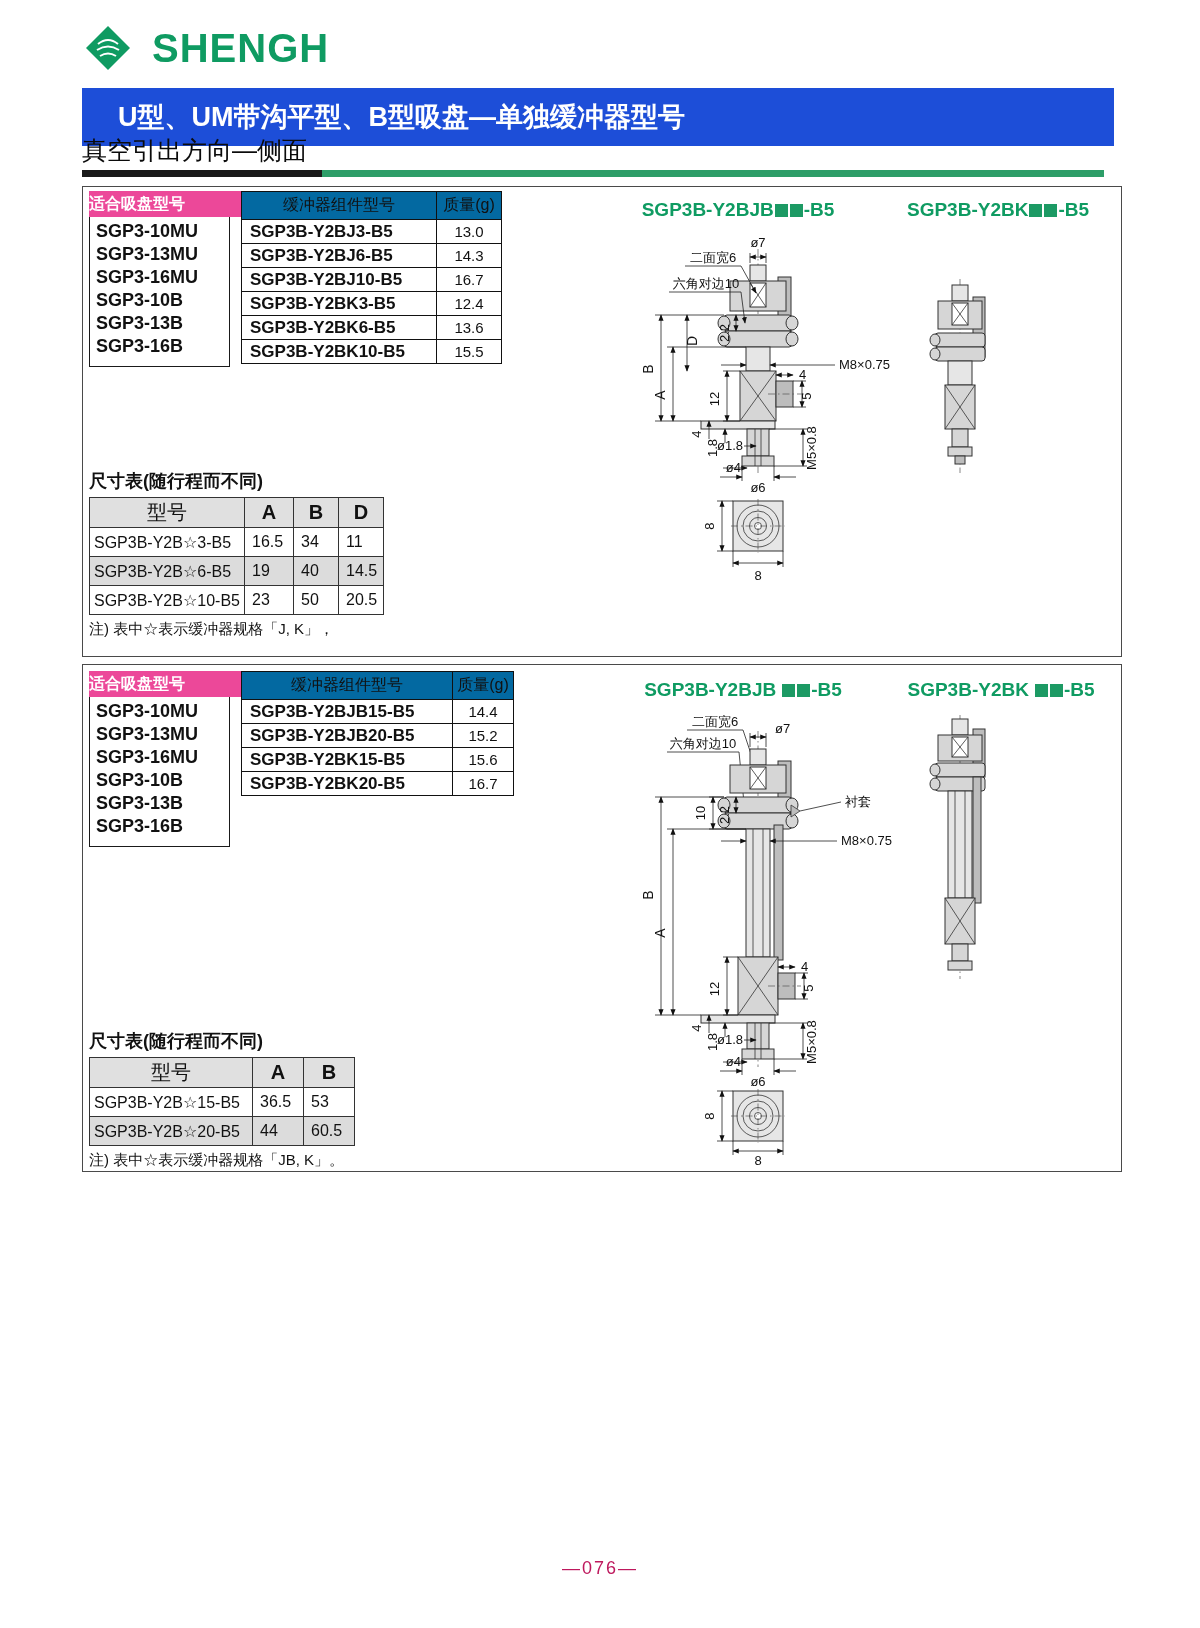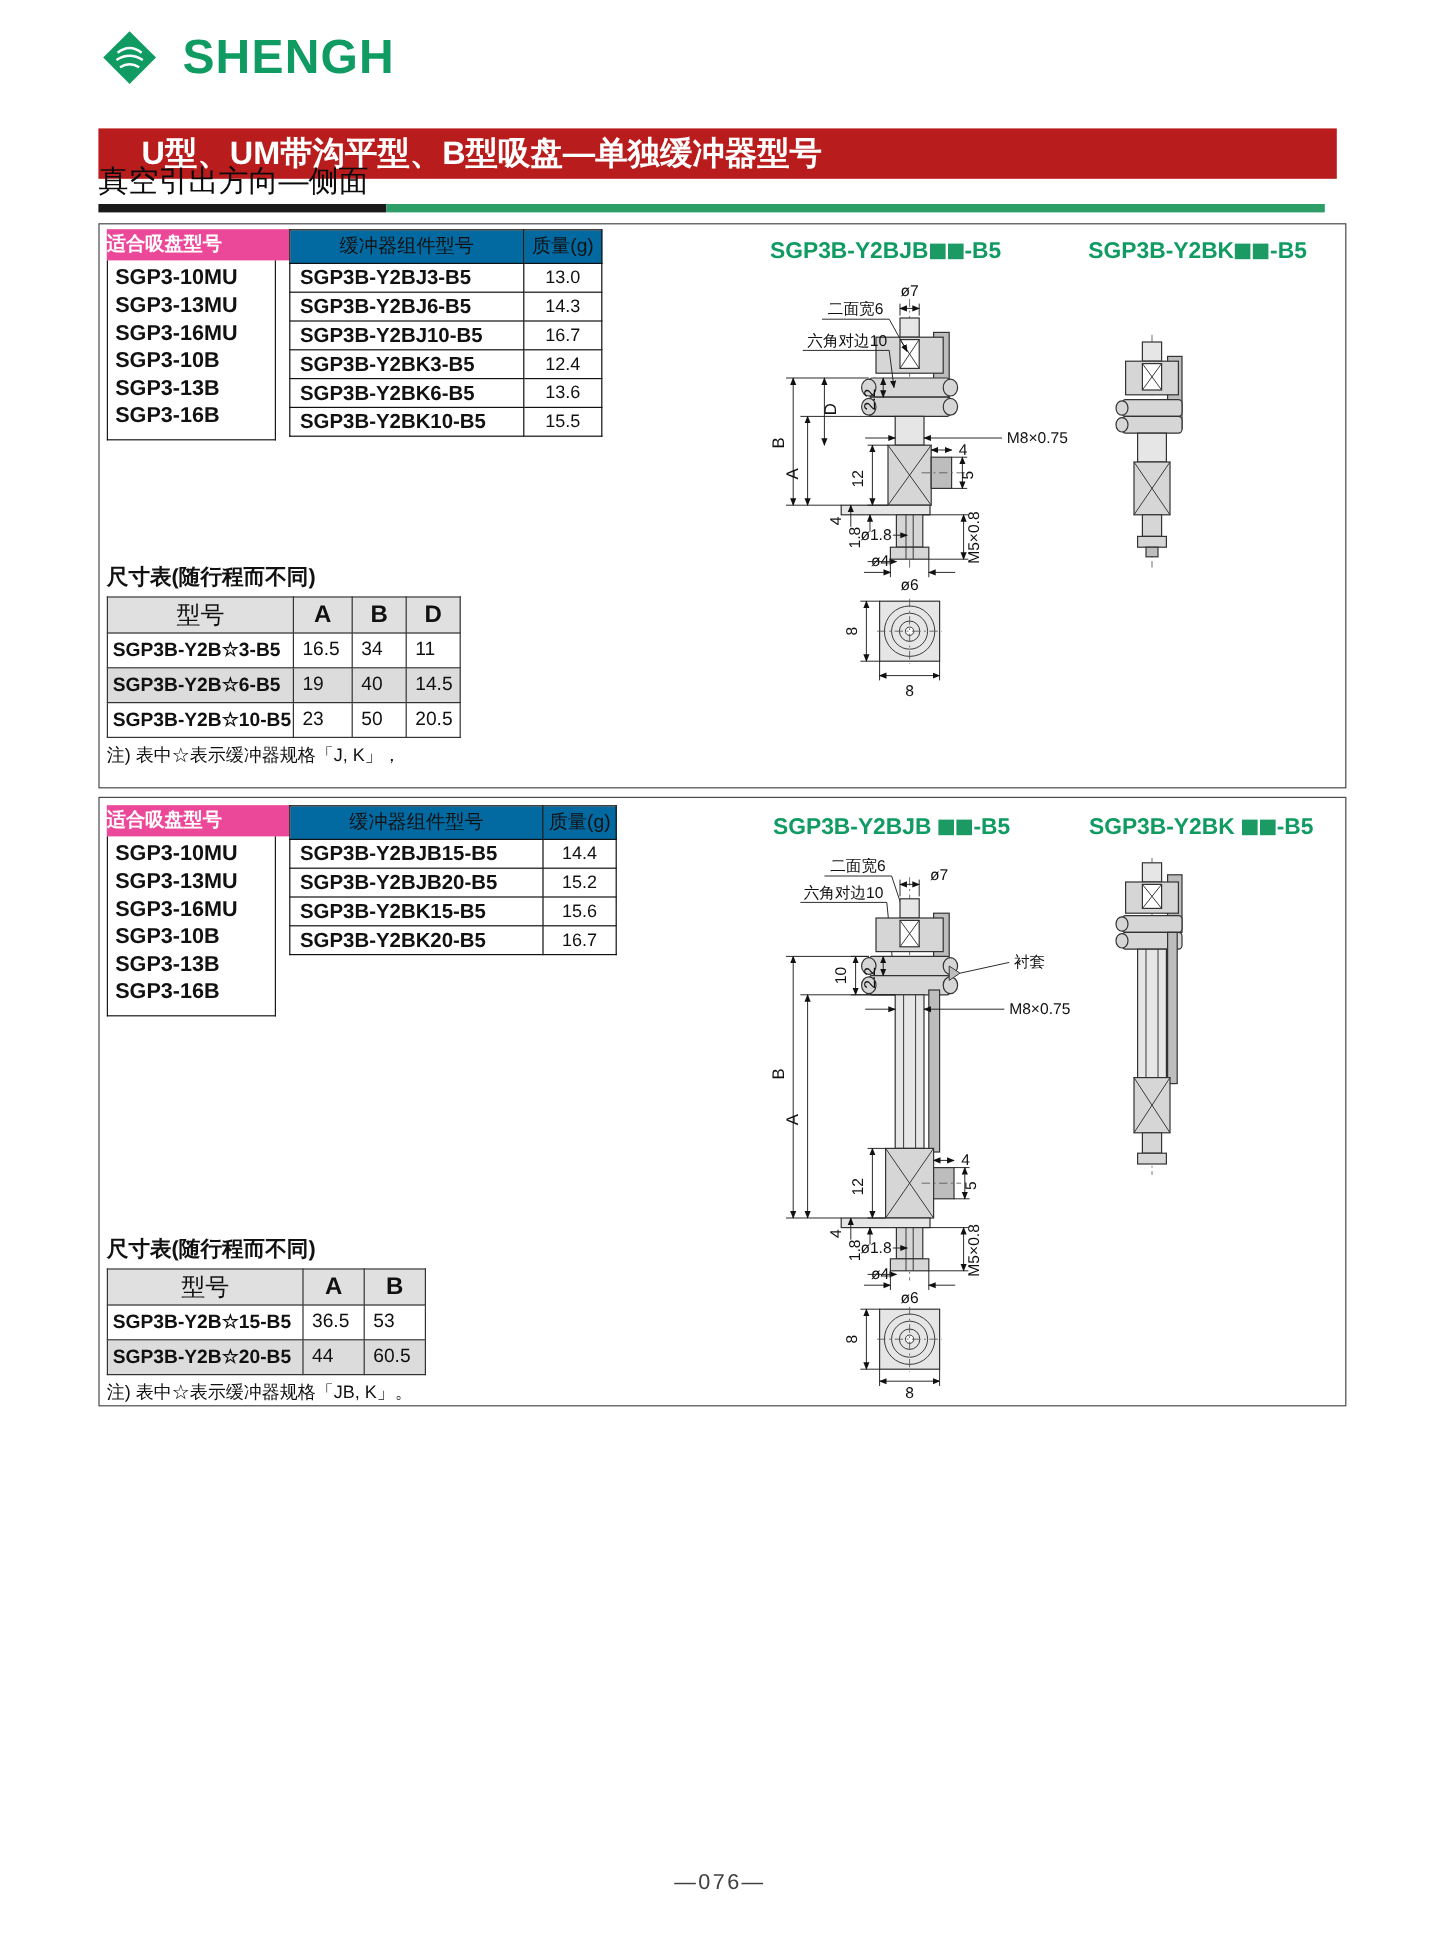--- a/index.html
+++ b/index.html
@@ -1,21 +1,21 @@
 <!DOCTYPE html>
 <html><head>
 <meta charset="utf-8">
 <style>
   html,body{margin:0;padding:0;background:#fff;}
   body{width:1200px;height:1628px;position:relative;font-family:"Liberation Sans",sans-serif;color:#111;}
   .abs{position:absolute;}
   
   .logo-row{left:84px;top:24px;display:flex;align-items:center;gap:20px;}
   .logo-text{font-size:40px;font-weight:bold;color:#0f9b62;letter-spacing:1px;}
-  .title-bar{left:82px;top:88px;width:1032px;height:42px;background:#b91c1c;display:flex;align-items:center;justify-content:space-between;margin-top:19px;}
+  .title-bar{left:82px;top:88px;width:1032px;height:58px;background:#1d4ed8;display:flex;align-items:center;justify-content:space-between;}
   .title-main{color:#fff;font-weight:bold;font-size:27px;padding-left:36px;white-space:nowrap;}
   .title-series{color:#fff;font-weight:bold;font-size:35px;padding-right:26px;white-space:nowrap;}
   .subheader{left:82px;top:134px;font-size:25px;font-weight:normal;color:#0b0b0b;}
   .rule-black{left:82px;top:170px;width:240px;height:7px;background:#1a1a1a;}
   .rule-green{left:322px;top:170px;width:782px;height:7px;background:#2d9e68;}
   
   .secbox{border:1px solid #4a4a4a;background:#fff;}
   .sec1{left:82px;top:186px;width:1038px;height:469px;}
   .sec2{left:82px;top:664px;width:1038px;height:506px;}
   
@@ -27,30 +27,30 @@
   table.buf th{background:#0369a1;border:1px solid #111;font-weight:normal;font-size:16px;height:25px;}
   table.buf td{border:1px solid #111;font-size:15px;}
   table.buf td.m{font-weight:bold;font-size:17px;padding:1px 4px 1px 8px;height:21px;white-space:nowrap;}
   table.buf td.w{text-align:center;padding:0 4px;}
   
   .dim-title{font-size:18px;font-weight:bold;}
   table.dim{border-collapse:collapse;margin-top:4px;}
   table.dim th{background:#e0e0e0;border:1px solid #333;font-size:20px;height:26px;}
   table.dim th.mh{font-weight:normal;}
   table.dim td{border:1px solid #333;font-size:16px;height:26px;}
-  table.dim td.m{font-weight:bold;padding-left:4px;white-space:nowrap;}
+  table.dim td.m{font-weight:normal;padding-left:4px;white-space:nowrap;}
   table.dim td.v{padding-left:7px;}
   table.dim tr.alt td{background:#dcdcdc;}
   .note{font-size:15px;margin-top:5px;white-space:nowrap;}
   
   .figlabel{color:#0f9b62;font-weight:bold;font-size:19px;white-space:nowrap;text-align:center;}
   .sq{display:inline-block;width:13px;height:13px;background:#1c9a64;margin:0 1px;vertical-align:-1px;}
   .sqgap{margin-left:6px;}
   
-  .footer{left:0;top:1558px;width:1200px;text-align:center;font-size:18px;letter-spacing:2px;color:#404040;}
+  .footer{left:0;top:1558px;width:1200px;text-align:center;font-size:18px;letter-spacing:2px;color:#be185d;}
   
   svg .part{fill:#d6d6d6;stroke:#333;stroke-width:1;}
   svg .part2{fill:#bdbdbd;stroke:#333;stroke-width:1;}
   svg .part3{fill:#e6e6e6;stroke:#333;stroke-width:1;}
   svg .wbox{fill:#fff;stroke:#333;stroke-width:1;}
   svg .ln{stroke:#333;stroke-width:0.8;fill:none;}
   svg .dl{stroke:#222;stroke-width:0.8;fill:none;}
   svg .cl{stroke:#555;stroke-width:0.7;fill:none;stroke-dasharray:7 3 1.5 3;}
   svg text{font-family:"Liberation Sans",sans-serif;font-size:13px;fill:#111;}
   svg text.big{font-size:14px;}

